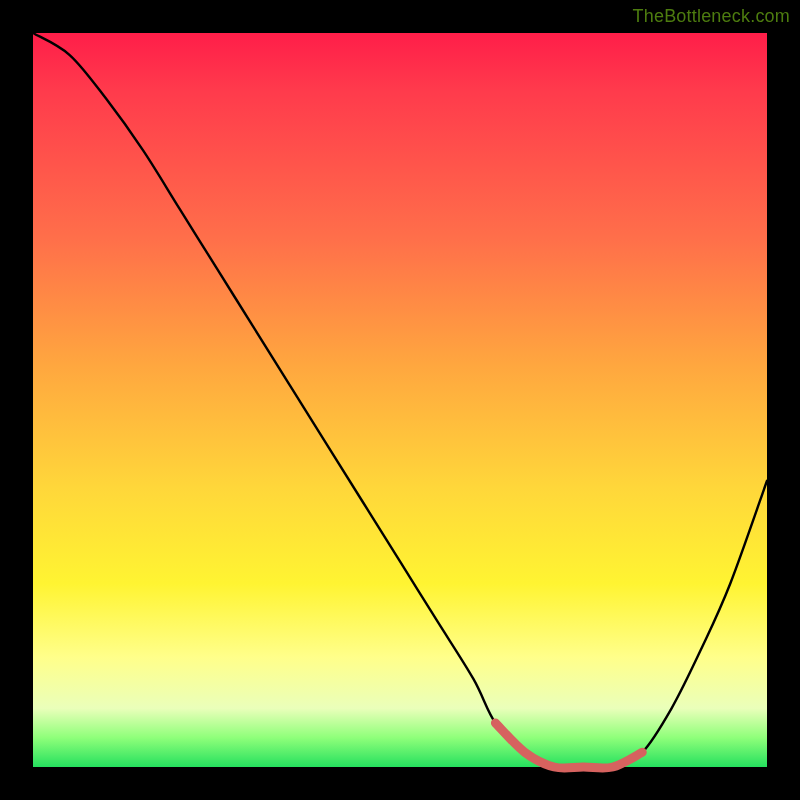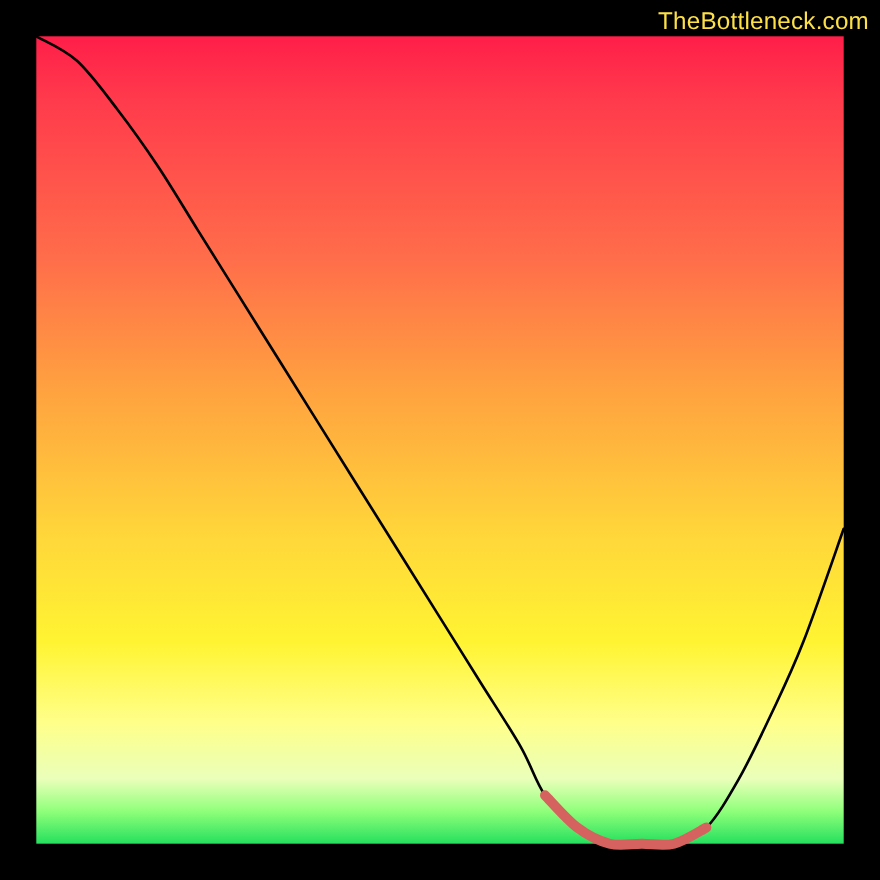--- a/index.html
+++ b/index.html
@@ -36,22 +36,22 @@
       #ffff8a 85%,
       #eaffba 92%,
       #8fff7a 96%,
       #25e05e 100%
     );
   }
   .watermark {
     position: absolute;
     top: 6px;
     right: 10px;
-    color: #fde047;
-    font-size: 22px;
+    color: #4d7c0f;
+    font-size: 18px;
     letter-spacing: 0.2px;
     font-weight: 400;
     user-select: none;
   }
   svg.curve {
     position: absolute;
     left: 0;
     top: 0;
     width: 734px;
     height: 734px;

